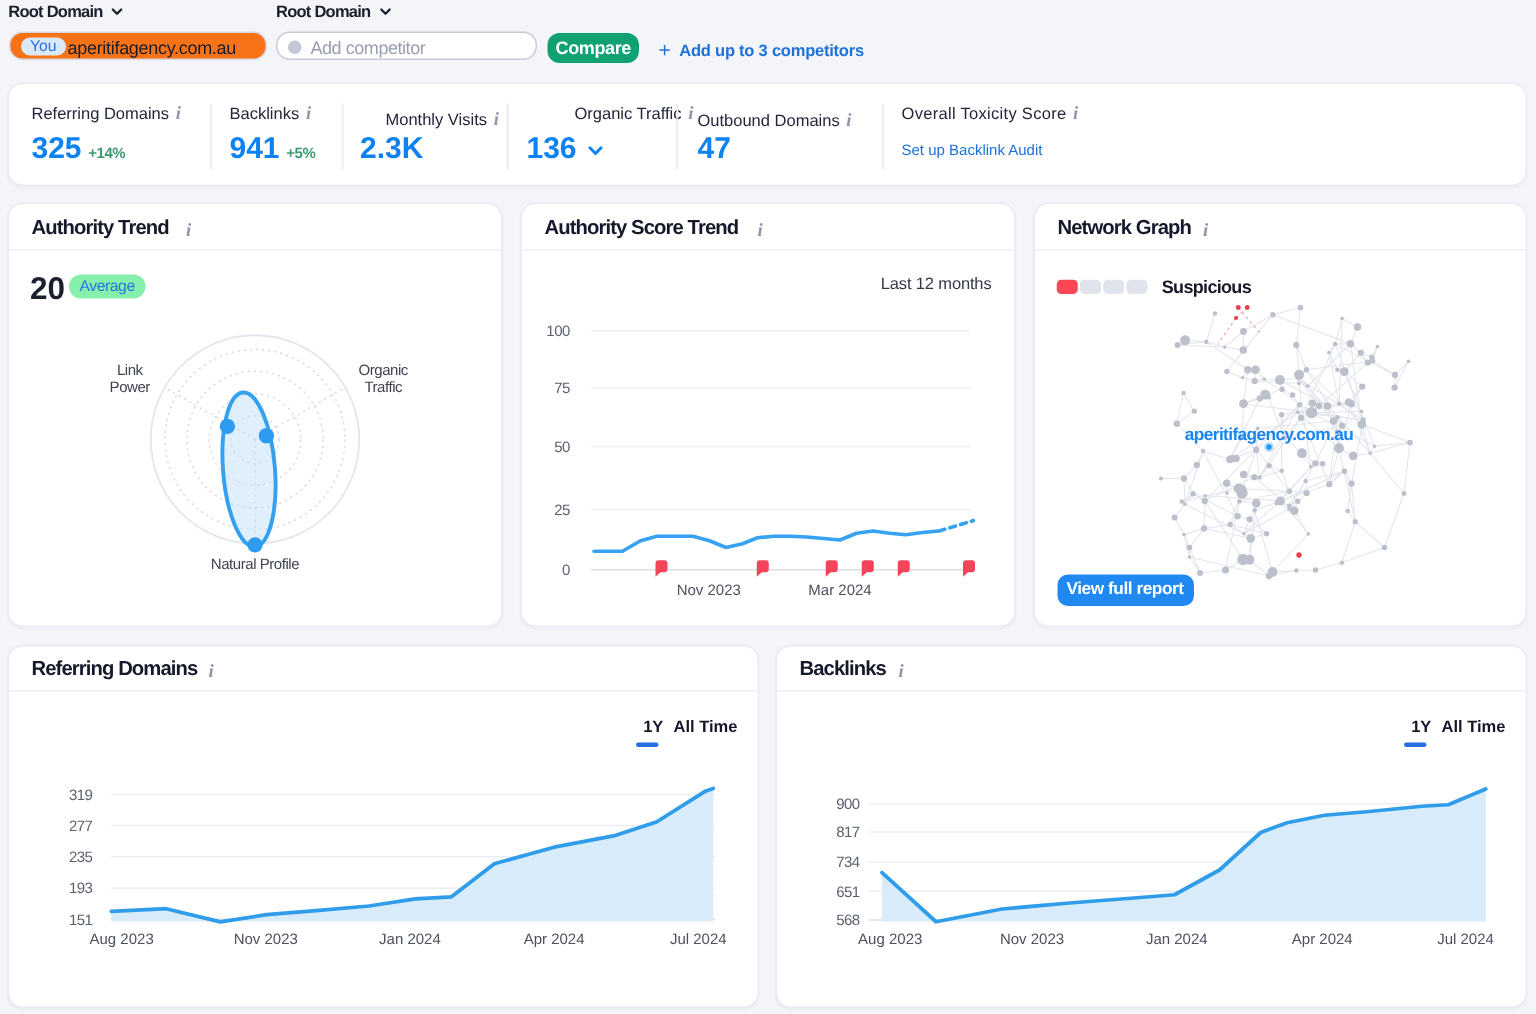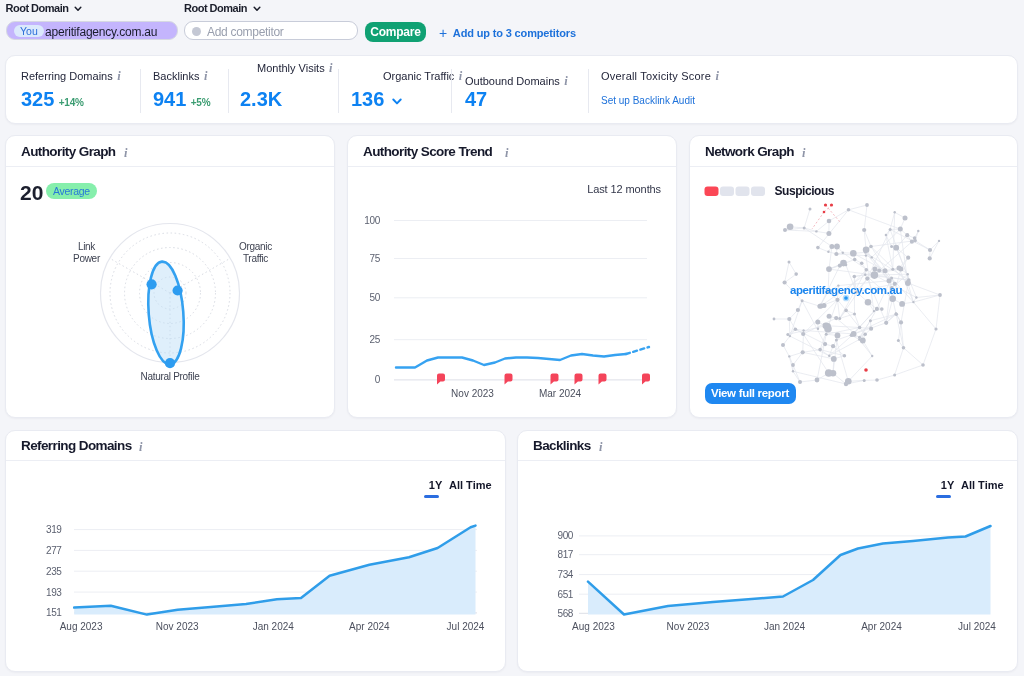--- a/index.html
+++ b/index.html
@@ -20,57 +20,57 @@
 <div class="abs" style="left:5.5px;top:2px;font-size:11px;font-weight:600;letter-spacing:-0.5px;color:#1b1e2b;">Root Domain
  <svg width="8" height="6" viewBox="0 0 8 6" style="margin-left:3px;">
       <path d="M1.2 1.3 L4 4.2 L6.8 1.3" fill="none" stroke="#1b1e2b" stroke-width="1.5" stroke-linecap="round" stroke-linejoin="round"></path>
     </svg>
 </div>
 <div class="abs" style="left:184px;top:2px;font-size:11px;font-weight:600;letter-spacing:-0.5px;color:#1b1e2b;">Root Domain
  <svg width="8" height="6" viewBox="0 0 8 6" style="margin-left:3px;">
       <path d="M1.2 1.3 L4 4.2 L6.8 1.3" fill="none" stroke="#1b1e2b" stroke-width="1.5" stroke-linecap="round" stroke-linejoin="round"></path>
     </svg>
 </div>
-<div class="abs" style="left:6px;top:21px;width:172px;height:19px;background:#c4b5fd;border:1px solid #d6d9e2;border-radius:9px;">
+<div class="abs" style="left:6px;top:21px;width:172px;height:19px;background:#f97316;border:1px solid #d6d9e2;border-radius:9px;">
   <span class="abs" style="left:7px;top:2.5px;height:12px;line-height:12px;padding:0 6px;background:#dbe9fc;border-radius:7px;font-size:10.5px;font-weight:500;color:#2d6fd9;">You</span>
   <span class="abs" style="left:38px;top:2.5px;font-size:12px;font-weight:500;letter-spacing:-0.2px;color:#191c2b;">aperitifagency.com.au</span>
 </div>
 <div class="abs" style="left:184px;top:21px;width:174px;height:19px;background:#fff;border:1px solid #c8ccd9;border-radius:9px;">
   <span class="abs" style="left:7px;top:4.5px;width:9px;height:9px;border-radius:50%;background:#c4c8d4;"></span>
   <span class="abs" style="left:22px;top:3px;font-size:12px;letter-spacing:-0.3px;color:#999fae;">Add competitor</span>
 </div>
 <div class="abs" style="left:365px;top:22px;width:61px;height:20px;background:#10a173;border-radius:8px;text-align:center;line-height:20px;font-size:12px;letter-spacing:-0.25px;font-weight:700;color:#fff;">Compare</div>
 <div class="abs" style="left:439px;top:24px;font-size:11px;font-weight:600;letter-spacing:-0.15px;color:#1d71da;"><span style="font-size:14px;font-weight:400;position:relative;top:1px;">+</span>&nbsp;&nbsp;Add up to 3 competitors</div>
 
 <div class="card" style="left:5px;top:55px;width:1013px;height:69px;">
   <div class="abs" style="left:15px;top:10px;"><span class="lbl">Referring Domains</span> <span class="ii">i</span></div>
   <div class="abs" style="left:15px;top:32px;"><span class="val">325</span> <span style="font-size:10px;font-weight:600;letter-spacing:-0.3px;color:#3b9c71;">+14%</span></div>
   <div class="vdiv" style="left:134px;"></div>
   <div class="abs" style="left:147px;top:10px;"><span class="lbl">Backlinks</span> <span class="ii">i</span></div>
   <div class="abs" style="left:147px;top:32px;"><span class="val">941</span> <span style="font-size:10px;font-weight:600;letter-spacing:-0.3px;color:#3b9c71;">+5%</span></div>
   <div class="vdiv" style="left:222px;"></div>
-  <div class="abs" style="left:234px;top:2px;padding-left:17px;"><span class="lbl">Monthly Visits</span> <span class="ii">i</span></div>
+  <div class="abs" style="left:234px;top:14px;padding-left:17px;"><span class="lbl">Monthly Visits</span> <span class="ii">i</span></div>
   <div class="abs" style="left:234px;top:32px;"><span class="val">2.3K</span></div>
   <div class="vdiv" style="left:332px;"></div>
   <div class="abs" style="left:345px;top:10px;margin-left:32px;"><span class="lbl">Organic Traffic</span> <span class="ii">i</span></div>
   <div class="abs" style="left:345px;top:32px;"><span class="val">136</span>
     <svg width="10" height="8" viewBox="0 0 10 8" style="margin-left:3px;">
         <path d="M1.3 1.5 L5 5.4 L8.7 1.5" fill="none" stroke="#0d82f2" stroke-width="1.9" stroke-linecap="round" stroke-linejoin="round"></path>
       </svg></div>
   <div class="vdiv" style="left:445px;"></div>
   <div class="abs" style="left:459px;top:15px;text-align:right;"><span class="lbl">Outbound Domains</span> <span class="ii">i</span></div>
   <div class="abs" style="left:459px;top:32px;"><span class="val">47</span></div>
   <div class="vdiv" style="left:582px;"></div>
   <div class="abs" style="left:595px;top:10px;text-align:center;"><span class="lbl" style="letter-spacing:0.2px;">Overall Toxicity Score</span> <span class="ii">i</span></div>
   <div class="abs" style="left:595px;top:39px;font-size:10px;color:#1d71da;">Set up Backlink Audit</div>
 </div>
 
 <div class="card" style="left:5px;top:135px;width:330px;height:283px;">
   <div class="chead">
-      <span class="ctitle">Authority Graph</span> 
+      <span class="ctitle">Authority Trend</span> 
       <span class="ii abs" style="left:118px;top:10px;">i</span>
     </div>
   <div class="abs" style="left:14px;top:45px;font-size:21px;font-weight:700;color:#1c1f2e;">20</div>
   <div class="abs" style="left:40px;top:46.5px;height:16px;line-height:16px;padding:0 7px;background:#86efac;border-radius:9px;font-size:10.5px;font-weight:500;letter-spacing:-0.3px;color:#2779d8;">Average</div>
   <svg class="abs" style="left:0;top:31px;" width="330" height="251" viewBox="0 0 330 251">
     <g fill="none" stroke="#d8dbe3" stroke-width="1" stroke-dasharray="1.5 2.6">
       <circle cx="164" cy="126" r="16"></circle>
       <circle cx="164" cy="126" r="30.5"></circle>
       <circle cx="164" cy="126" r="45.5"></circle>
       <circle cx="164" cy="126" r="60"></circle>

